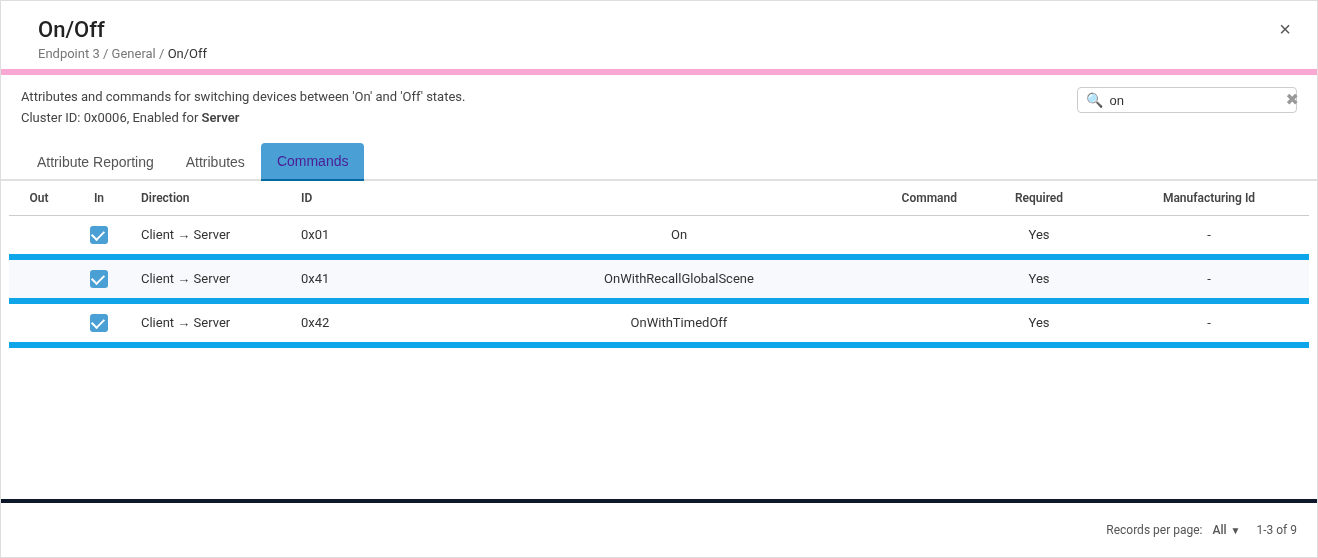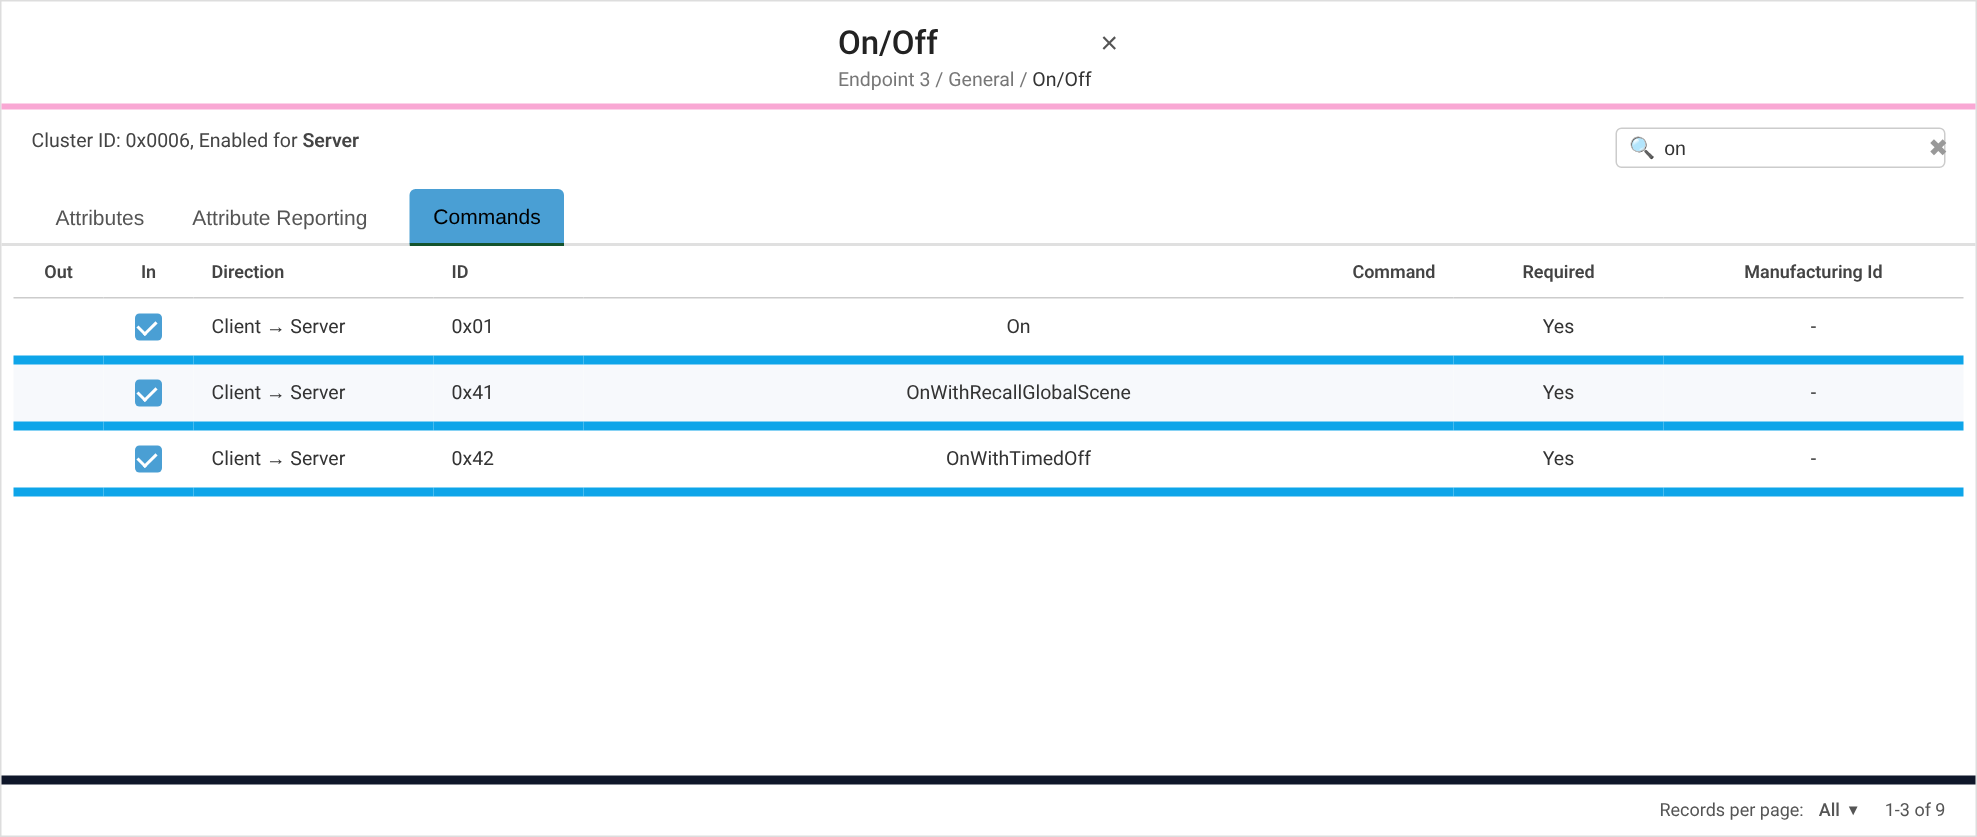--- a/index.html
+++ b/index.html
@@ -12,25 +12,25 @@
     .dialog {
       width: 1318px;
       min-height: 558px;
       background: #fff;
       border: 1px solid #ddd;
       display: flex;
       flex-direction: column;
       position: relative;
     }
     .dialog-header {
-      padding: 16px 20px 8px 12px;
-      border-bottom: 4px solid #f9a8d4;
+      padding: 16px 20px 8px 37px;
+      border-bottom: 6px solid #f9a8d4;
       display: flex;
       align-items: flex-start;
-      justify-content: center;
+      justify-content: space-between;
     }
     .dialog-title {
       font-size: 22px;
       font-weight: 500;
       color: #222;
     }
     .close-btn {
       background: none;
       border: none;
       cursor: pointer;
@@ -95,25 +95,24 @@
       padding: 10px 16px;
       cursor: pointer;
       font-size: 14px;
       color: #555;
       border: none;
       background: none;
       position: relative;
       bottom: -2px;
     }
     .tab.active {
-      color: #000000;
+      color: #4c1d95;
       background: #4a9fd4;
       border-radius: 4px 4px 0 0;
-      border-bottom: 2px solid #14532d;
-      margin-left: 12px;
+      border-bottom: 2px solid #0369a1;
     }
     .table-container {
       flex: 1;
       overflow: auto;
       padding: 0 8px;
     }
     table {
       width: 100%;
       border-collapse: collapse;
       font-size: 13px;
@@ -167,22 +166,22 @@
       left: 4px;
       top: 2px;
       width: 6px;
       height: 10px;
       border: 2px solid white;
       border-top: none;
       border-left: none;
       transform: rotate(45deg);
     }
     .footer {
-      padding: 10px 20px;
-      border-top: 6px solid #0f172a;
+      padding: 20px 20px;
+      border-top: 4px solid #0f172a;
       display: flex;
       justify-content: flex-end;
       align-items: center;
       font-size: 12px;
       color: #555;
     }
     .footer-label { margin-right: 6px; }
     .footer-per-page {
       display: flex;
       align-items: center;
@@ -212,34 +211,35 @@
         <span>General</span>
         <span> / </span>
         <span class="current">On/Off</span>
       </div>
     </div>
     <button class="close-btn">×</button>
   </div>
 
   <div class="description-area">
     <div class="description-text">
+      <div>Attributes and commands for switching devices between 'On' and 'Off' states.</div>
       <div>
         <span>Cluster ID: 0x0006, Enabled for </span><strong>Server</strong>
       </div>
     </div>
     <div class="search-box">
       <span class="search-icon">🔍</span>
       <input class="search-input" type="text" value="on" style="">
       <span class="clear-icon">✖</span>
     </div>
   </div>
 
   <div class="tabs">
+    <button class="tab">Attribute Reporting</button>
     <button class="tab">Attributes</button>
-    <button class="tab">Attribute Reporting</button>
     <button class="tab active">Commands</button>
   </div>
 
   <div class="table-container">
     <table>
       <thead>
         <tr>
           <th class="col-out">Out</th>
           <th class="col-in">In</th>
           <th class="col-direction">Direction</th>

